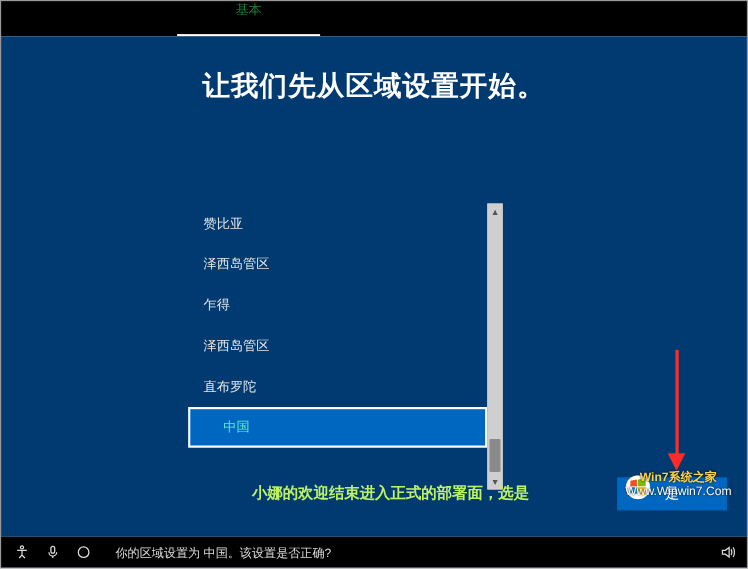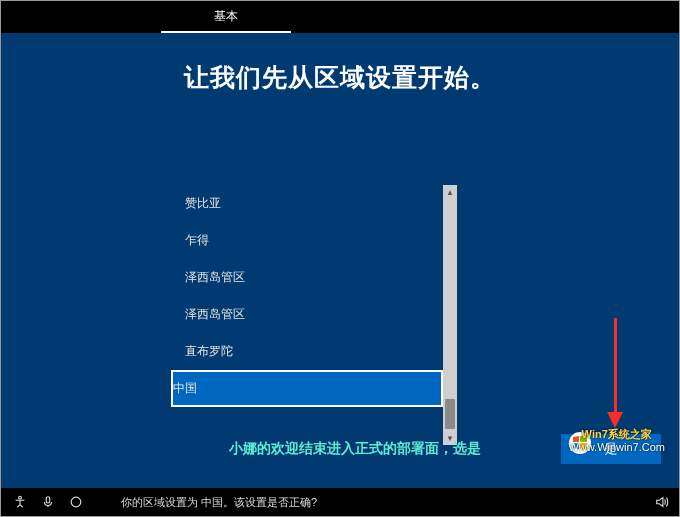--- a/index.html
+++ b/index.html
@@ -22,25 +22,25 @@
     background: #000;
     height: 32px;
     display: flex;
     align-items: stretch;
     color: #ccc;
     font-size: 12px;
   }
   .tab {
     width: 130px;
     display: flex;
-    align-items: center;
+    align-items: flex-start;
     justify-content: center;
     border-bottom: 2px solid transparent;
     margin-left: 160px;
-    color: #ffffff;
+    color: #15803d;
   }
   .tab.active {
     border-bottom: 2px solid #fff;
   }
   .bluearea {
     position: absolute;
     top: 32px;
     left: 0;
     right: 0;
     bottom: 28px;
@@ -71,22 +71,22 @@
     display: flex;
     align-items: center;
     padding-left: 14px;
     font-size: 12px;
     color: #e6e6e6;
     box-sizing: border-box;
   }
   .list-item.selected {
     background: #0067c0;
     border: 2px solid #fff;
-    padding-left: 0;
-    color: #e5e5e5;
+    padding-left: 30px;
+    color: #5eead4;
   }
   .scrollbar {
     width: 14px;
     background: #cfcfcf;
     position: relative;
     display: flex;
     flex-direction: column;
   }
   .scroll-btn {
     height: 14px;
@@ -110,21 +110,21 @@
     height: 30px;
     background: #8a8a8a;
     border-radius: 1px;
   }
   .caption {
     position: absolute;
     left: 0;
     right: 0;
     bottom: 30px;
     text-align: center;
-    color: #5eead4;
+    color: #bef264;
     font-size: 14px;
     font-weight: bold;
     padding-left: 30px;
   }
   .yes-btn {
     position: absolute;
     right: 18px;
     bottom: 24px;
     width: 100px;
     height: 30px;
@@ -179,21 +179,21 @@
   }
   .bb-icon {
     display: inline-flex;
     align-items: center;
     justify-content: center;
     width: 14px;
     height: 14px;
     color: #ddd;
   }
   .bb-text {
-    margin-left: 24px;
+    margin-left: 8px;
   }
   .bb-right {
     margin-left: auto;
     display: flex;
     align-items: center;
     gap: 10px;
     padding-right: 10px;
   }
   .watermark {
     position: absolute;
@@ -229,24 +229,24 @@
   <div class="bluearea">
 
     <div class="page-title">让我们先从区域设置开始。</div>
 
     <div class="listwrap">
       <div class="list">
         <div class="list-item">
             <span>赞比亚</span>
           </div>
         <div class="list-item">
+            <span>泽西岛管区</span>
+          </div>
+        <div class="list-item">
             <span>乍得</span>
-          </div>
-        <div class="list-item">
-            <span>泽西岛管区</span>
           </div>
         <div class="list-item">
             <span>泽西岛管区</span>
           </div>
         <div class="list-item">
             <span>直布罗陀</span>
           </div>
         <div class="list-item selected">
             <span>中国</span>
           </div>

